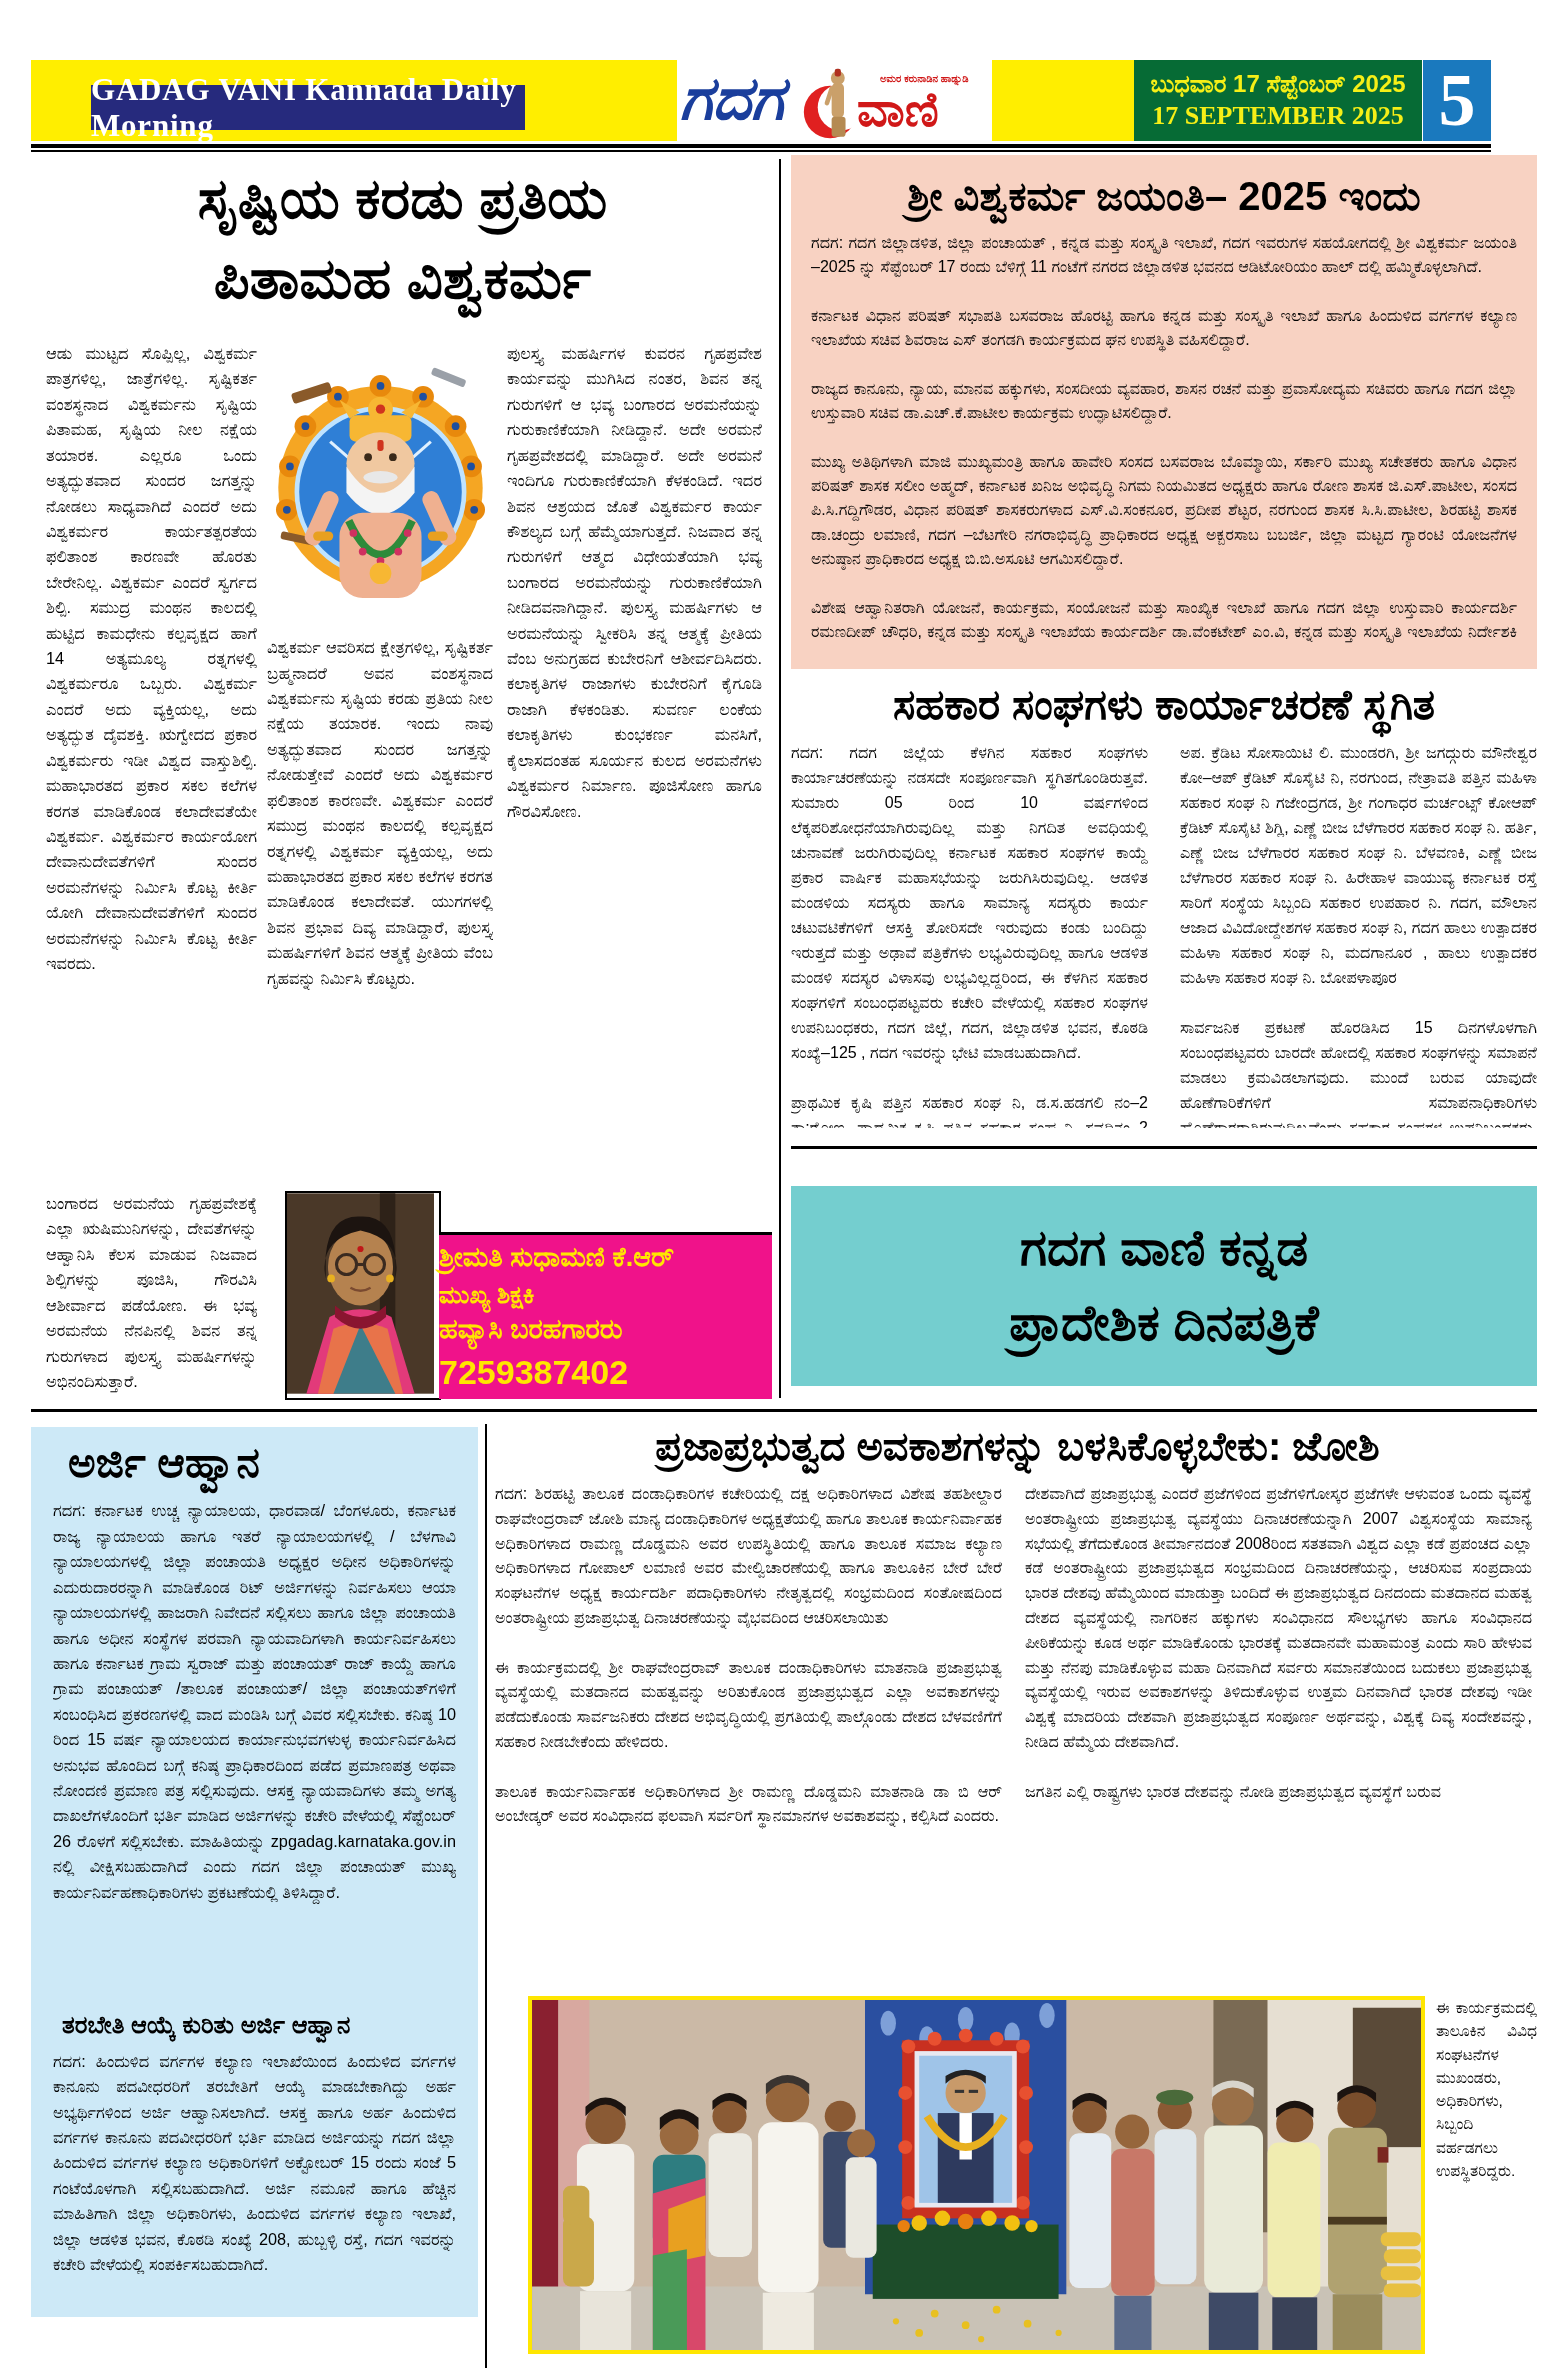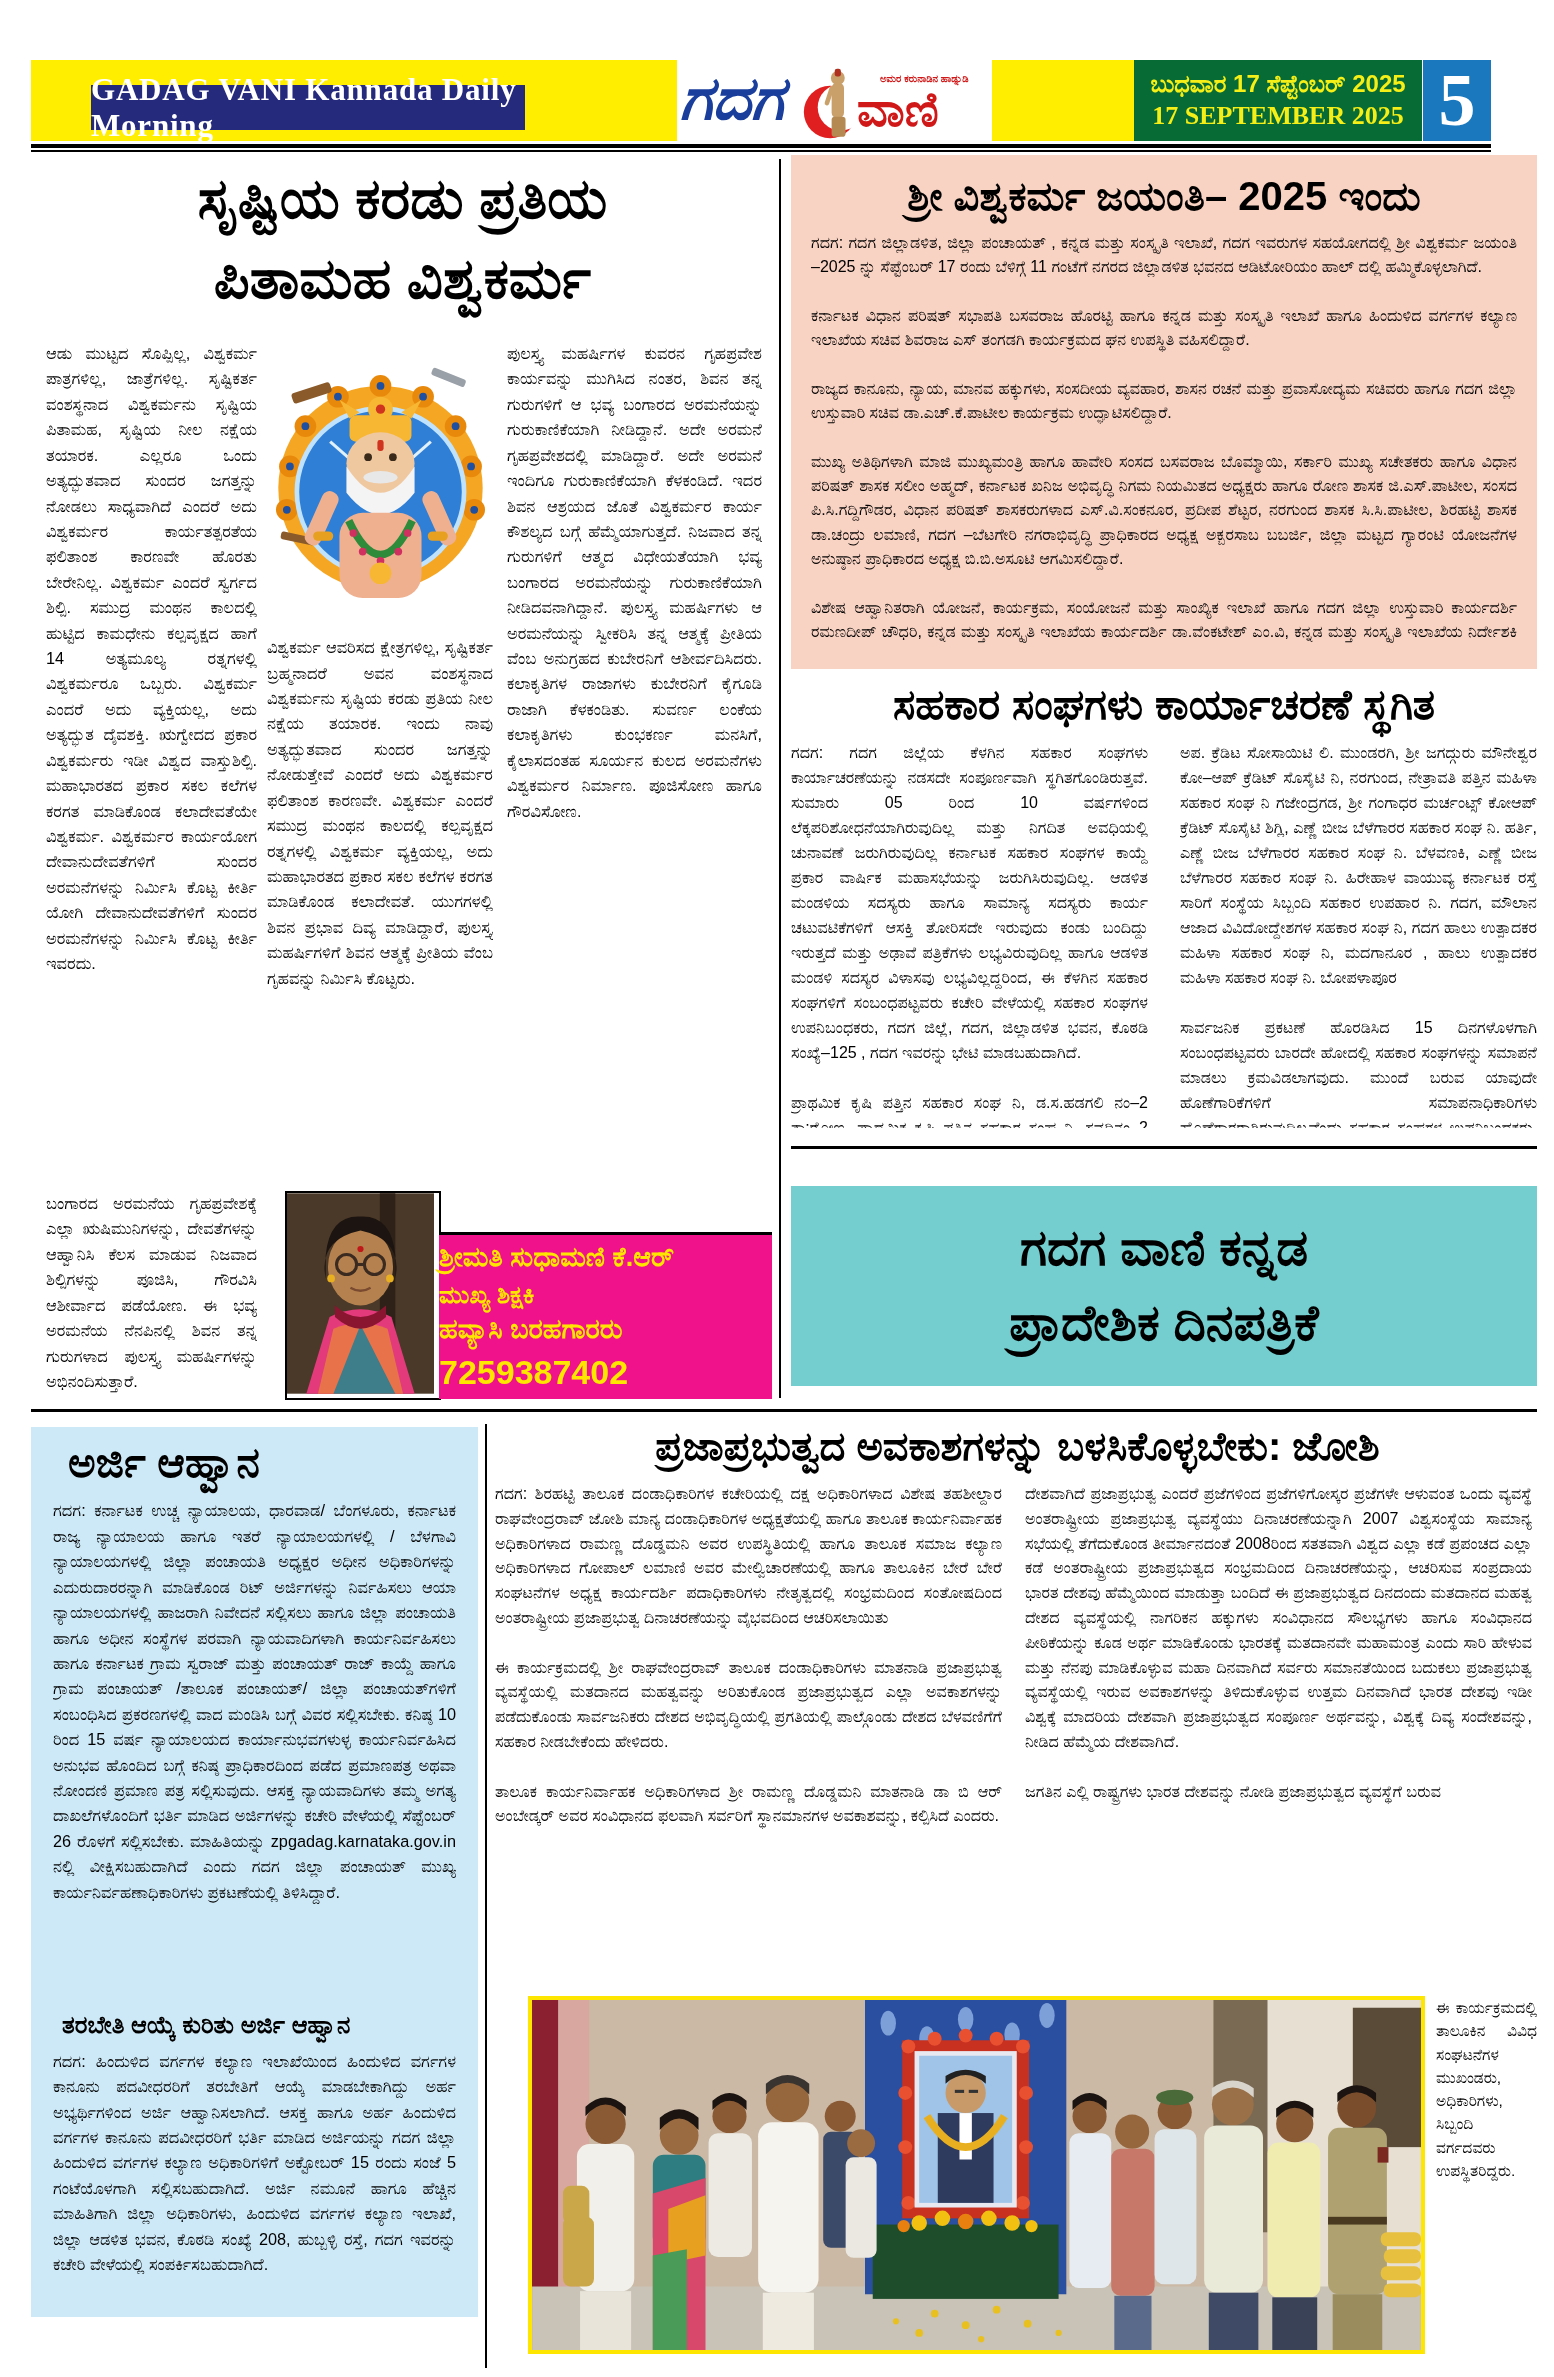--- a/index.html
+++ b/index.html
@@ -377,18 +377,18 @@
             <rect x="1096" y="344" width="52" height="18" rx="8"></rect>
               <rect x="1100" y="366" width="48" height="18" rx="8"></rect>
           </g>
           <g fill="#caa84a">
               <rect x="40" y="280" width="40" height="90" rx="10"></rect>
               <rect x="40" y="240" width="34" height="50" rx="10"></rect>
             </g>
         </svg>
       </div>
 
-      <div class="just" style="font-size:15.5px;line-height:1.5;width:101px;height:350px;overflow:hidden;">ಈ ಕಾರ್ಯಕ್ರಮದಲ್ಲಿ ತಾಲೂಕಿನ ವಿವಿಧ ಸಂಘಟನೆಗಳ ಮುಖಂಡರು, ಅಧಿಕಾರಿಗಳು, ಸಿಬ್ಬಂದಿ ವರ್ಗದವರು ಉಪಸ್ಥಿತರಿದ್ದರು.</div>
+      <div class="just" style="font-size:15.5px;line-height:1.5;width:101px;height:350px;overflow:hidden;">ಈ ಕಾರ್ಯಕ್ರಮದಲ್ಲಿ ತಾಲೂಕಿನ ವಿವಿಧ ಸಂಘಟನೆಗಳ ಮುಖಂಡರು, ಅಧಿಕಾರಿಗಳು, ಸಿಬ್ಬಂದಿ ವರ್ಹಡಗಲು ಉಪಸ್ಥಿತರಿದ್ದರು.</div>
     </div>
   </div>
 
 </div>
 
 
 </body></html>

